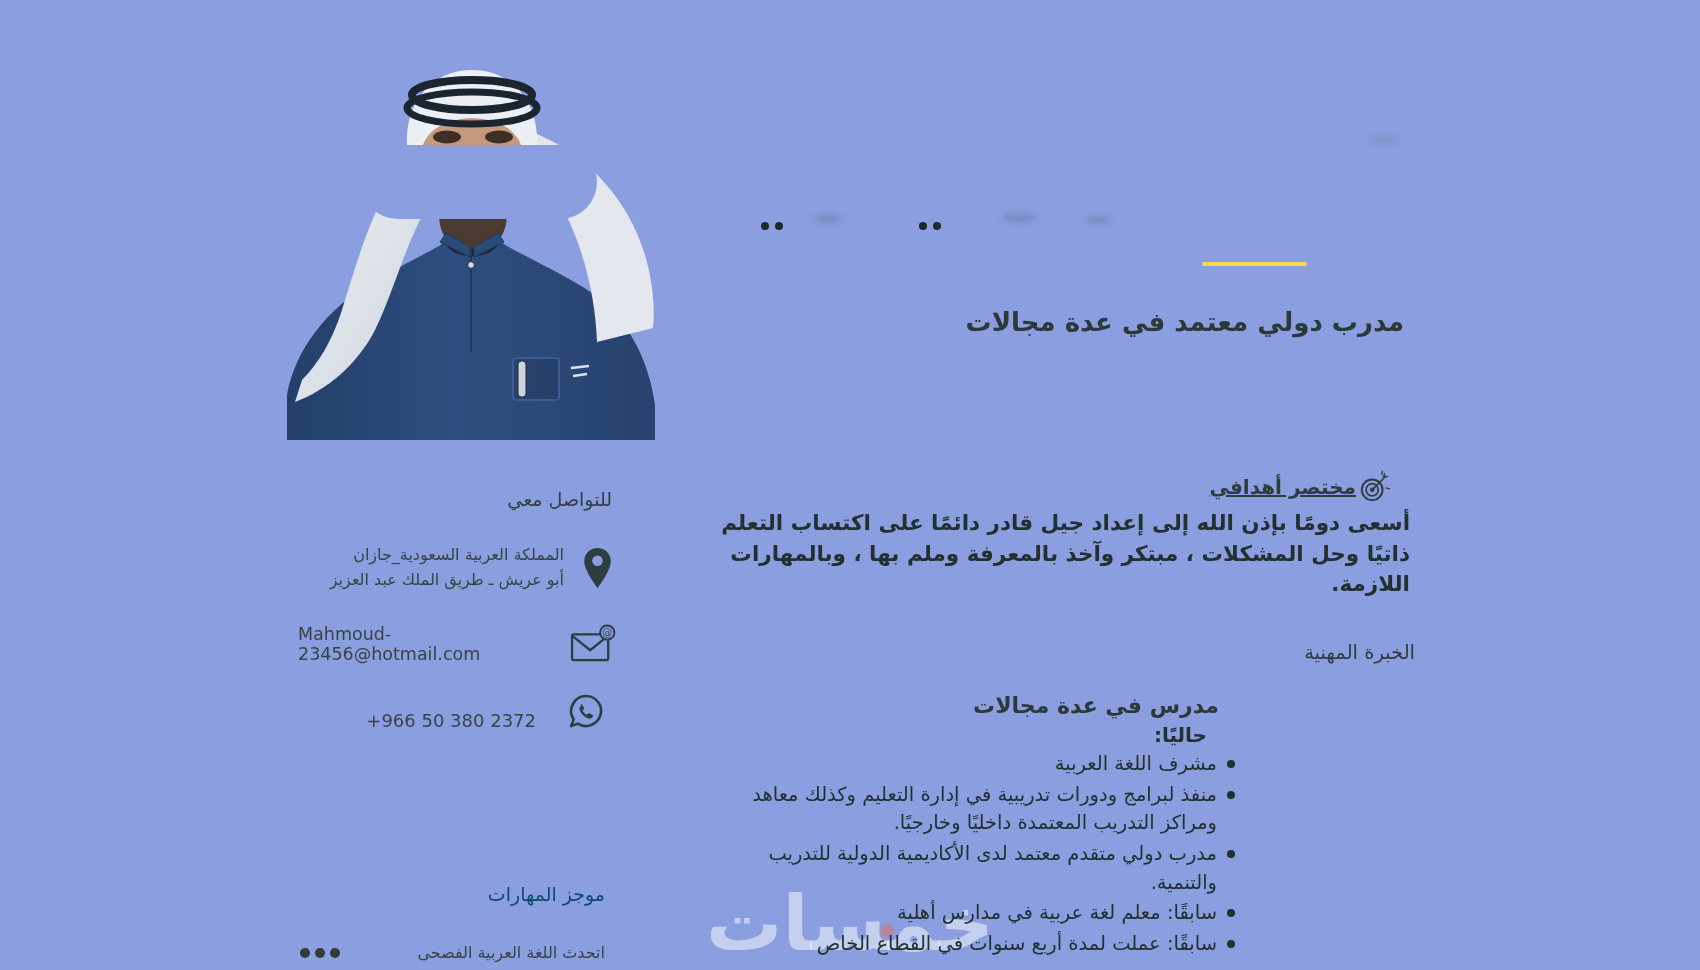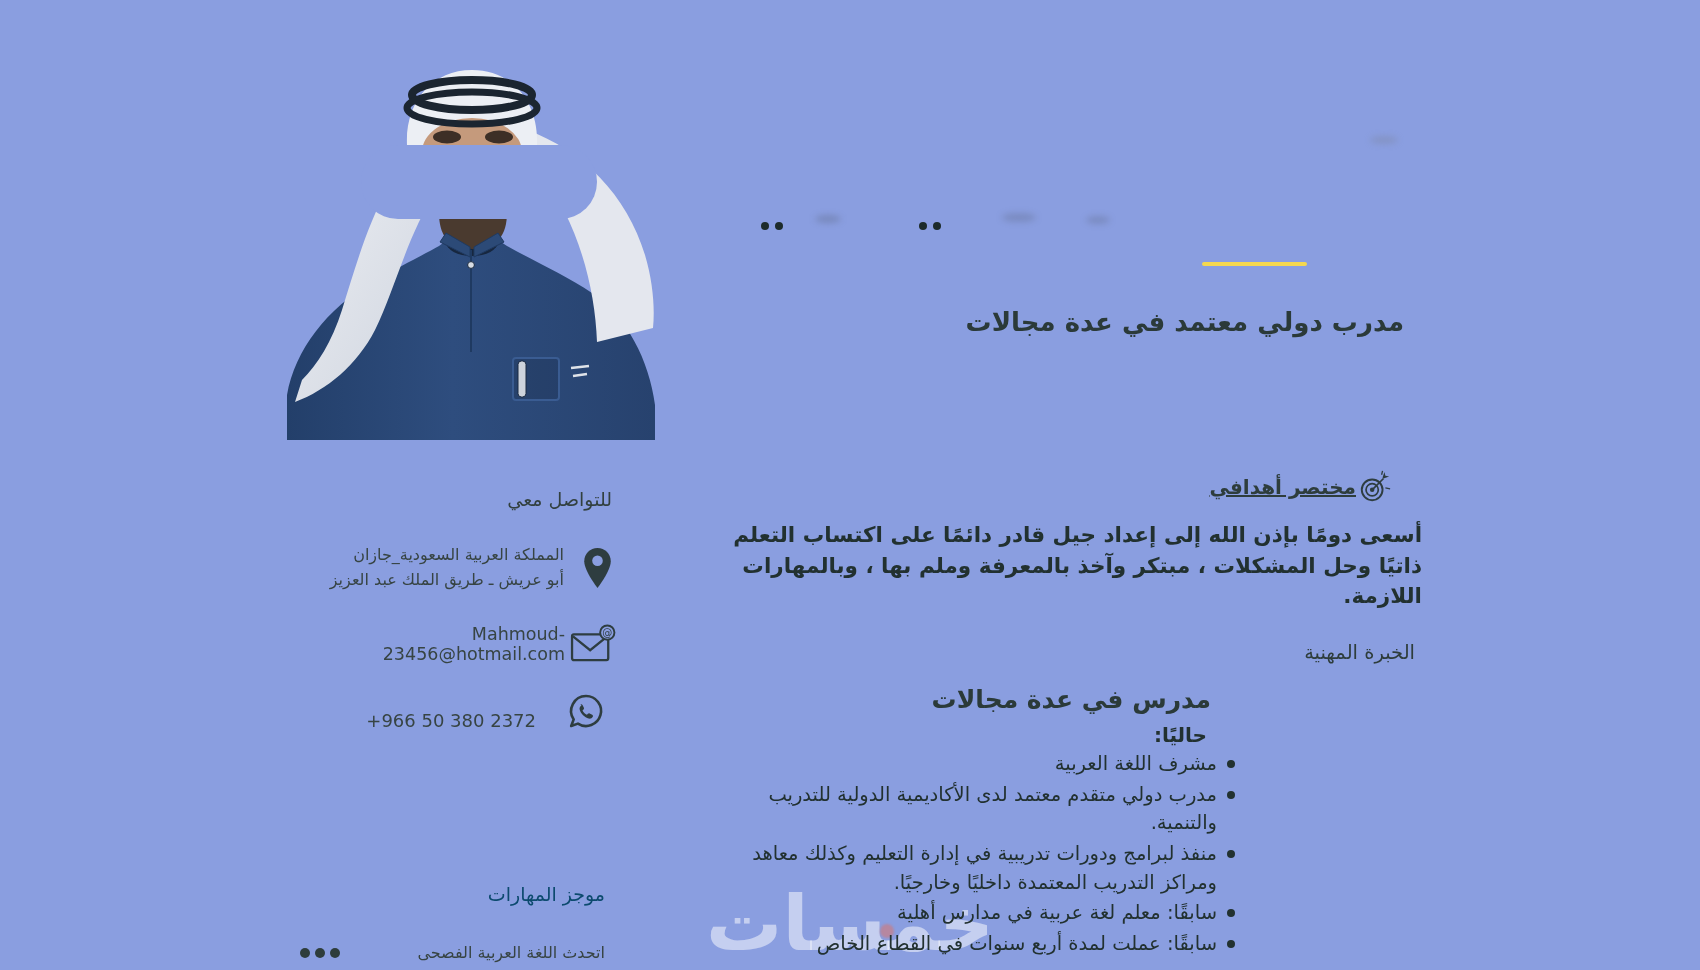--- a/index.html
+++ b/index.html
@@ -27,39 +27,39 @@
   
   .ndot{width:8px;height:8px;border-radius:50%;background:#1d2b2b;z-index:2;}
   .smudge{border-radius:50%;filter:blur(3px);z-index:2;}
 
   
   .rule{left:1202px;top:262px;width:105px;height:4px;background:#f5d84f;border-radius:2px;z-index:2;}
   .title{left:800px;top:303px;width:600px;margin:4px;z-index:2;
     font-size:26px;font-weight:800;color:#2b3a39;letter-spacing:0;}
   .obj-head{left:1040px;top:470px;width:352px;display:flex;align-items:center;gap:2px;z-index:2;
     font-size:20px;font-weight:600;color:#2e3d3c;justify-content:flex-start;text-decoration:underline;}
-  .obj-text{left:705px;top:508px;width:705px;margin:12px;z-index:2;
+  .obj-text{left:705px;top:508px;width:705px;margin:0;z-index:2;
     font-size:21.5px;font-weight:600;line-height:1.42;color:#223130;}
   .exp-head{left:1115px;top:641px;width:300px;z-index:2;font-size:19.5px;font-weight:500;color:#2e3d3c;}
-  .exp-title{left:807px;top:681px;width:400px;margin:4px;z-index:2;
-    font-size:25px;font-weight:800;color:#2b3a39;}
+  .exp-title{left:807px;top:681px;width:400px;margin:12px;z-index:2;
+    font-size:22px;font-weight:800;color:#2b3a39;}
   .exp-status{left:1007px;top:723px;width:200px;z-index:2;font-size:20px;font-weight:600;}
   .exp-list{left:737px;top:750px;width:480px;margin:0;padding:0 20px 0 0;list-style:none;z-index:2;}
   .exp-list li{position:relative;font-size:19.5px;font-weight:500;line-height:1.47;margin:0 0 2px 0;}
   .exp-list li::before{content:"";position:absolute;right:-18px;top:10px;width:8px;height:8px;
     border-radius:50%;background:#223130;}
 
   
   .contact-head{left:350px;top:488px;width:262px;z-index:2;font-size:19px;font-weight:500;color:#32403f;}
   .side-row{display:flex;align-items:center;z-index:2;color:#374443;}
   .side-row .txt{flex:1;}
   .addr{left:298px;top:543px;width:314px;gap:19px;}
   .addr .txt{font-size:16px;line-height:1.55;}
   .email-row{left:298px;top:624px;width:318px;gap:5px;}
-  .email-row .txt{font-size:17.5px;text-align:right;}
+  .email-row .txt{font-size:17.5px;}
   .phone-row{left:298px;top:692px;width:308px;gap:30px;}
   .phone-row .txt{font-size:18px;text-align:right;direction:ltr;margin-top:16px;}
   .icon{flex:0 0 auto;display:inline-flex;align-items:center;justify-content:center;}
   .skills-head{left:300px;top:883px;width:305px;z-index:2;font-size:19px;font-weight:500;color:#0c4a6e;}
   .skill-row{left:300px;top:943px;width:305px;display:flex;align-items:center;
     justify-content:space-between;z-index:2;}
   .skill-row .lbl{font-size:16px;color:#374443;}
   .dots{display:inline-flex;gap:5px;direction:ltr;}
   .dots i{width:10px;height:10px;border-radius:50%;background:#2e3d3c;display:inline-block;}
 </style>
@@ -144,22 +144,22 @@
   </span>
   <span>مختصر أهدافي</span>
 </div>
 <p class="abs obj-text rtl">أسعى دومًا بإذن الله إلى إعداد جيل قادر دائمًا على اكتساب التعلم ذاتيًا وحل المشكلات ، مبتكر وآخذ بالمعرفة وملم بها ، وبالمهارات اللازمة.</p>
 
 <div class="abs exp-head rtl">الخبرة المهنية</div>
 <h2 class="abs exp-title rtl">مدرس في عدة مجالات</h2>
 <div class="abs exp-status rtl">حاليًا:</div>
 <ul class="abs exp-list rtl">
   <li>مشرف اللغة العربية</li>
+  <li>منفذ لبرامج ودورات تدريبية في إدارة التعليم وكذلك معاهد ومراكز التدريب المعتمدة داخليًا وخارجيًا.</li>
   <li>مدرب دولي متقدم معتمد لدى الأكاديمية الدولية للتدريب والتنمية.</li>
-  <li>منفذ لبرامج ودورات تدريبية في إدارة التعليم وكذلك معاهد ومراكز التدريب المعتمدة داخليًا وخارجيًا.</li>
   <li>سابقًا: معلم لغة عربية في مدارس أهلية</li>
   <li>سابقًا: عملت لمدة أربع سنوات في القطاع الخاص</li>
 </ul>
 
 <div class="abs contact-head rtl">للتواصل معي</div>
 
 <div class="abs side-row addr">
   <div class="txt rtl">
     <div>المملكة العربية السعودية_جازان</div>
     <div>أبو عريش ـ طريق الملك عبد العزيز</div>

